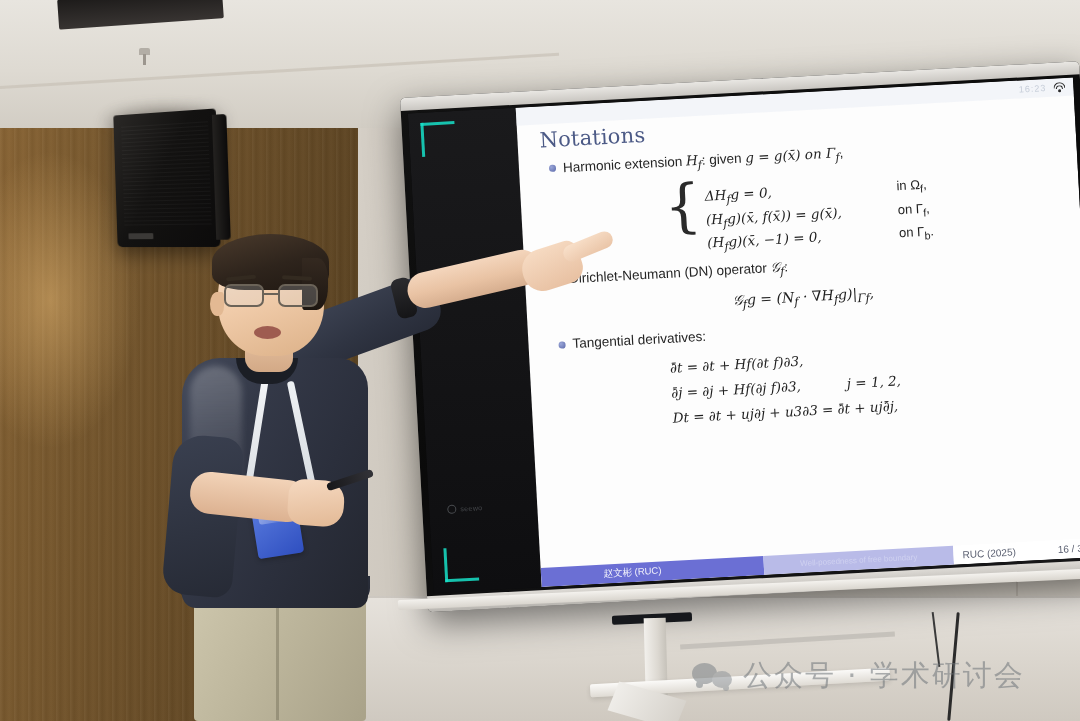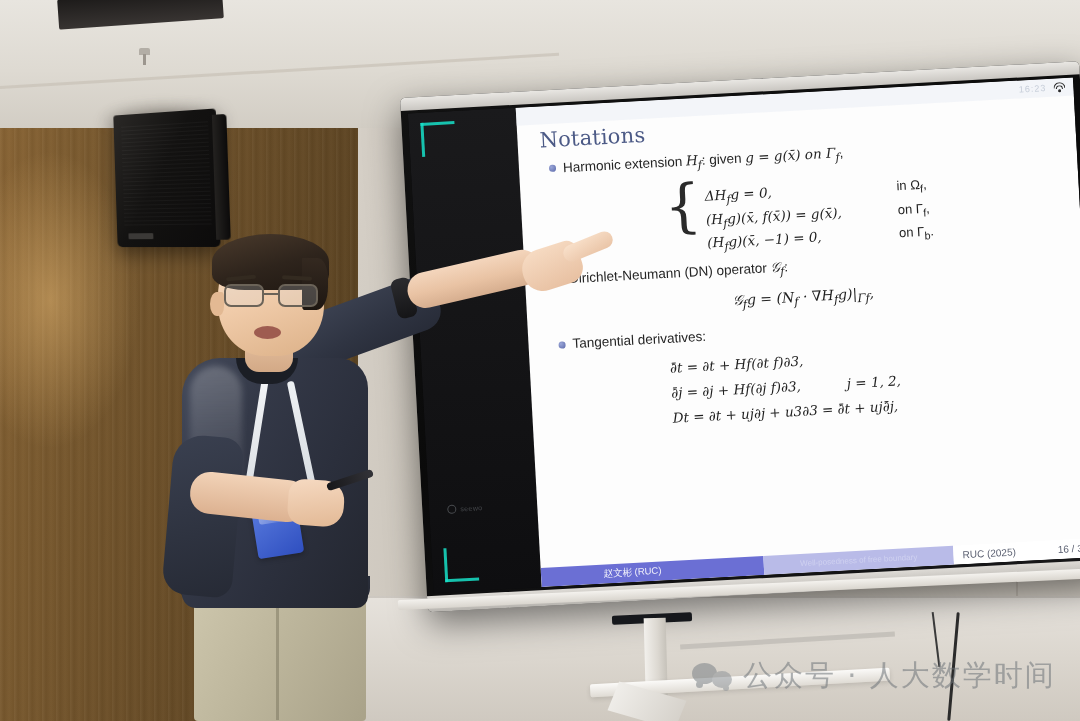--- a/index.html
+++ b/index.html
@@ -634,16 +634,16 @@
     <div class="arm-fore"></div>
     <div class="hand"></div>
     <div class="finger"></div>
   </div>
 
   <div class="watermark">
     <span class="wechat-ico">
         <b></b>
         <i></i>
       </span>
-    <span class="wm-text">公众号 · 人大数学时间</span>
+    <span class="wm-text">公众号 · 学术研讨会</span>
   </div>
 
 </div>
 
 </body></html>

